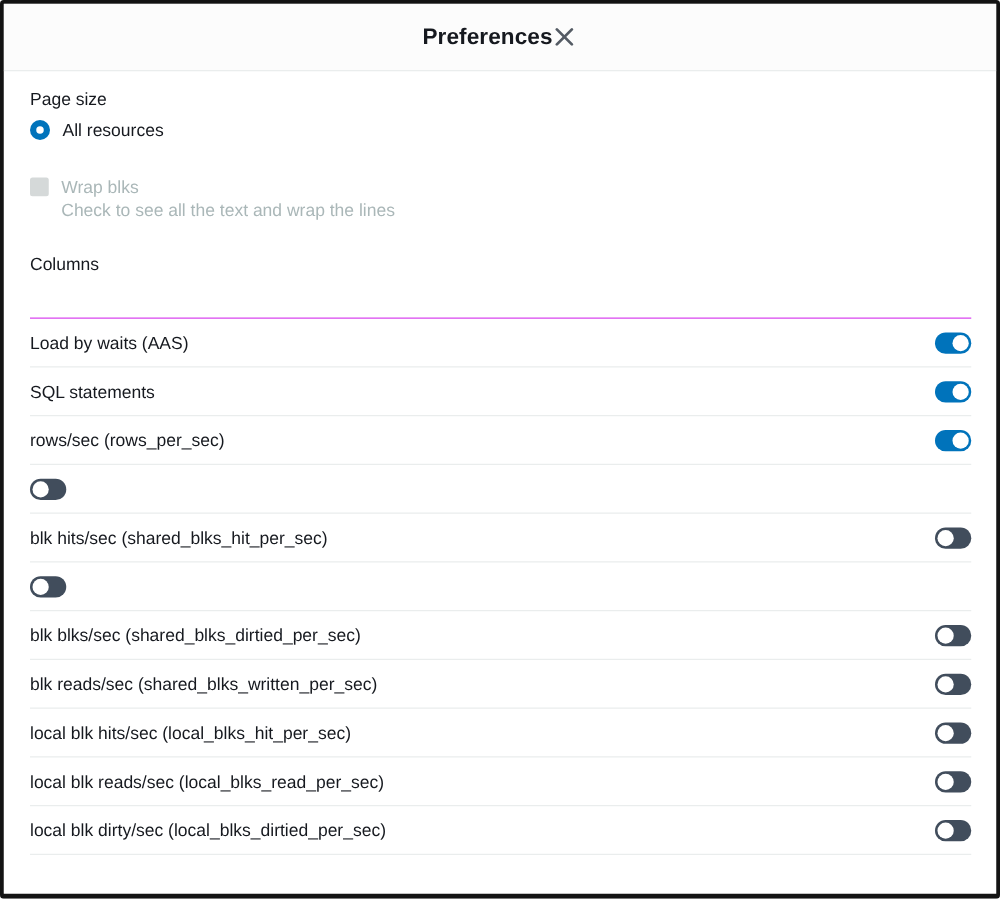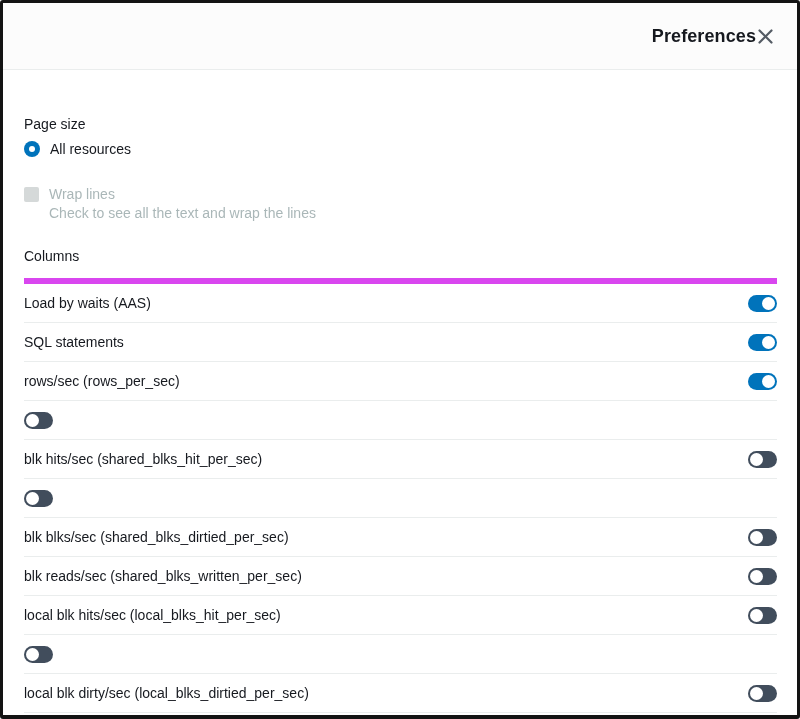--- a/index.html
+++ b/index.html
@@ -10,24 +10,24 @@
     border: 3px solid #131313;
     border-bottom-width: 4px;
     border-radius: 3px;
     background: #ffffff;
     font-family: "Liberation Sans", sans-serif;
     overflow: hidden;
     position: relative;
   }
   
   .modal-header {
-    height: 67px;
+    height: 54px;
     display: flex;
     align-items: center;
-    justify-content: flex-end;
+    justify-content: center;
     padding: 0 22px 0 21px;
     background: #fcfcfc;
     border-bottom: 1px solid #eaeded;
   }
   .modal-title {
     margin: 0;
     font-size: 18px;
     font-weight: 700;
     color: #16191f;
     letter-spacing: 0.1px;
@@ -39,21 +39,20 @@
     margin: 0;
     cursor: pointer;
     line-height: 0;
   }
   
   .modal-body { padding: 14px 20px 0 21px; }
   .form-label {
     font-size: 14px;
     color: #16191f;
     line-height: 16px;
-    margin-top: 32px;
   }
   
   .radio-row {
     display: flex;
     align-items: center;
     gap: 10px;
     margin-top: 9px;
     cursor: pointer;
   }
   .radio {
@@ -88,21 +87,21 @@
   .disabled-label { font-size: 14px; color: #aab7b8; }
   .checkbox-desc {
     font-size: 14px;
     color: #aab7b8;
     margin-left: 25px;
     margin-top: 4px;
     line-height: 15px;
   }
   
   .columns-label { margin-top: 27px; }
-  .columns-list { margin-top: 14px; border-top: 6px solid #d946ef; }
+  .columns-list { margin-top: 35px; border-top: 1px solid #d946ef; }
   .column-row {
     display: flex;
     align-items: center;
     justify-content: space-between;
     height: 39px;
     border-bottom: 1px solid #eaeded;
   }
   .row-label { font-size: 14px; color: #16191f; }
   
   .toggle {
@@ -147,21 +146,21 @@
     <div class="form-label">Page size</div>
 
     <div class="radio-row">
       <span class="radio"></span>
       <span class="radio-label">All resources</span>
     </div>
 
     <div class="checkbox-group">
       <div class="checkbox-row">
         <span class="checkbox"></span>
-        <span class="disabled-label">Wrap lines</span>
+        <span class="disabled-label">Wrap blks</span>
       </div>
       <div class="checkbox-desc">Check to see all the text and wrap the lines</div>
     </div>
 
     <div class="form-label columns-label">Columns</div>
 
     <div class="columns-list" id="columns-list">
   <div class="column-row">
     <span class="row-label">Load by waits (AAS)</span>
     <span class="toggle on">
@@ -218,20 +217,21 @@
   </div>
 
   <div class="column-row">
     <span class="row-label">local blk hits/sec (local_blks_hit_per_sec)</span>
     <span class="toggle off">
             <span class="knob"></span>
           </span>
   </div>
 
   <div class="column-row">
+    <span class="row-label">local blk reads/sec (local_blks_read_per_sec)</span>
     <span class="toggle off">
             <span class="knob"></span>
           </span>
   </div>
 
   <div class="column-row">
     <span class="row-label">local blk dirty/sec (local_blks_dirtied_per_sec)</span>
     <span class="toggle off">
             <span class="knob"></span>
           </span>

